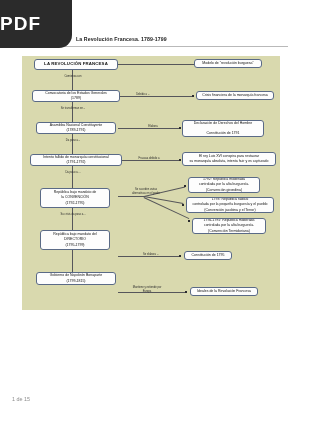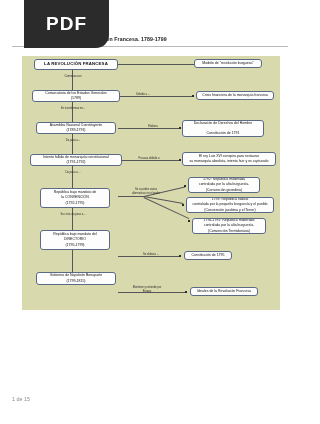--- a/index.html
+++ b/index.html
@@ -13,29 +13,28 @@
     position: relative;
     font-family: "Liberation Sans", sans-serif;
     overflow: hidden;
   }
 
   
   .pdf-badge {
     position: absolute;
     left: 0;
     top: 0;
-    width: 85px;
+    width: 72px;
     height: 48px;
     background: #2b2b2b;
     border-bottom-right-radius: 13px;
     z-index: 30;
     display: flex;
     align-items: center;
-    justify-content: center;
-    margin-left: 24px;
+    justify-content: flex-start;
   }
   .pdf-badge-text {
     color: #ffffff;
     font-size: 19px;
     font-weight: bold;
     letter-spacing: 1px;
     font-family: "Liberation Sans", sans-serif;
   }
 
   

